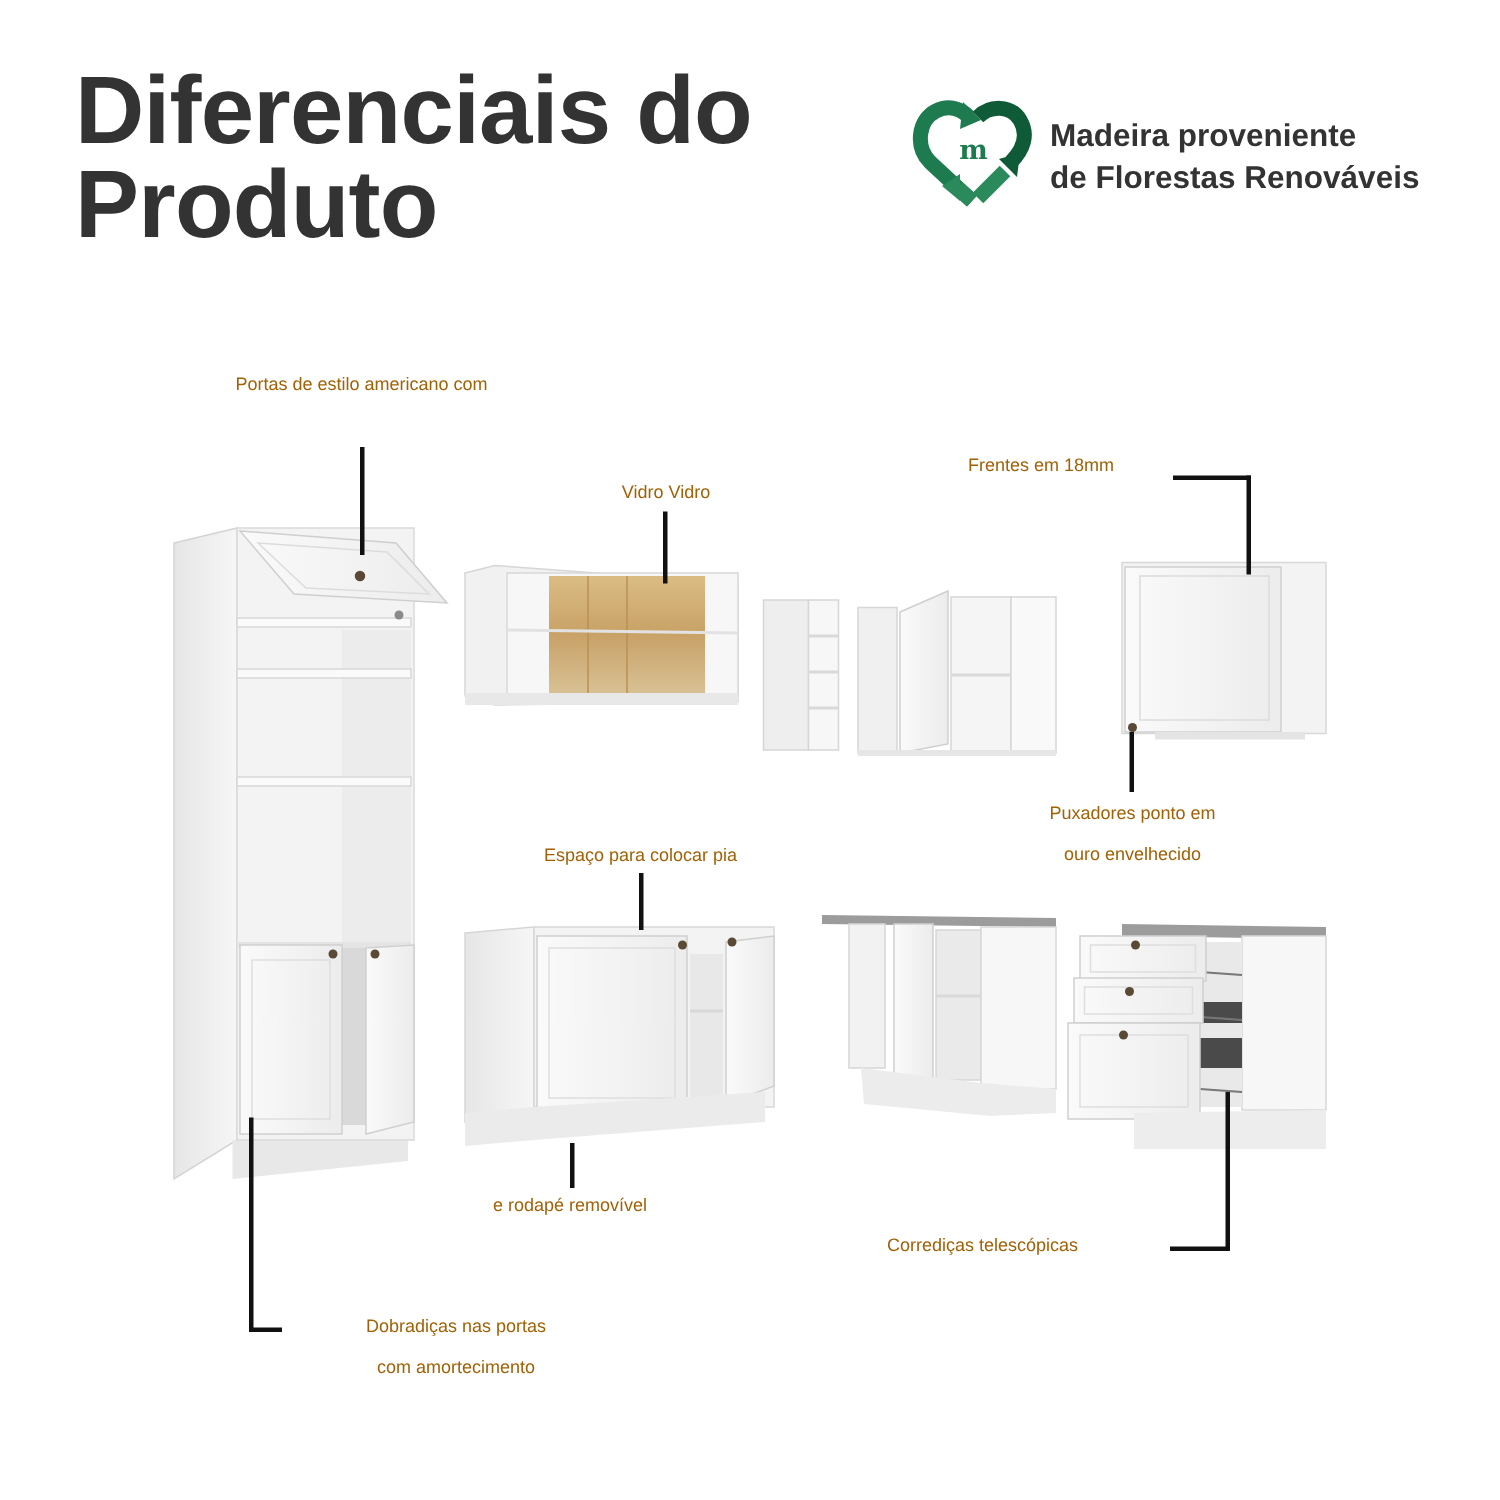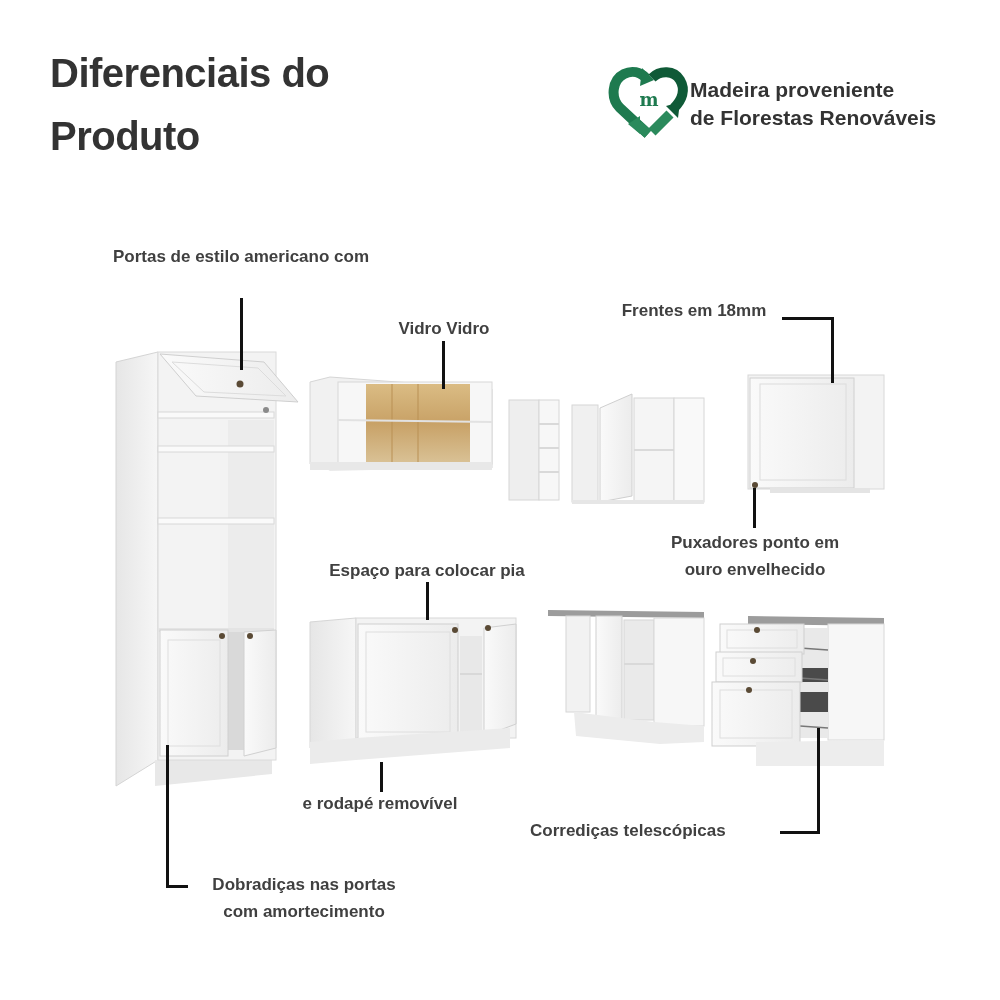--- a/index.html
+++ b/index.html
@@ -1,20 +1,20 @@
 <!DOCTYPE html>
 <html><head>
 <meta charset="utf-8">
 <style>
   html,body{margin:0;padding:0;background:#ffffff;}
   body{width:1000px;height:1000px;position:relative;overflow:hidden;font-family:"Liberation Sans","DejaVu Sans",sans-serif;color:#333333;}
-  .title{position:absolute;left:50px;top:42px;font-size:40px;line-height:63px;font-weight:bold;color:#333333;letter-spacing:-0.5px;margin:0;}
+  .title{position:absolute;left:50px;top:42px;font-size:64px;line-height:63px;font-weight:bold;color:#333333;letter-spacing:-0.5px;margin:0;}
   .badge{position:absolute;left:608px;top:64px;display:flex;align-items:center;}
-  .badge-text{margin-left:0;font-size:21px;line-height:28px;font-weight:bold;color:#333333;}
-  .label{position:absolute;font-size:17px;line-height:27px;color:#404040;text-align:center;white-space:nowrap;font-weight:bold;}
+  .badge-text{margin-left:10px;font-size:21px;line-height:28px;font-weight:bold;color:#333333;}
+  .label{position:absolute;font-size:12px;line-height:27px;color:#a16207;text-align:center;white-space:nowrap;}
   .line{position:absolute;background:#111111;}
   svg.art{position:absolute;left:0;top:0;}
 </style>
 </head>
 <body>
 
 <h1 class="title">
   <span>Diferenciais do</span><br>
   <span>Produto</span>
 </h1>
@@ -181,19 +181,19 @@
 <div class="label" style="left:640px;top:529px;width:230px;">
   <div>Puxadores ponto em</div>
   <div>ouro envelhecido</div>
 </div>
 <div class="label" style="left:296px;top:557px;width:262px;">
   <div>Espaço para colocar pia</div>
 </div>
 <div class="label" style="left:280px;top:790px;width:200px;">
   <div>e rodapé removível</div>
 </div>
-<div class="label" style="left:530px;top:817px;width:250px;text-align:left;">
+<div class="label" style="left:530px;top:817px;width:250px;text-align:center;">
   <div>Corrediças telescópicas</div>
 </div>
 <div class="label" style="left:188px;top:871px;width:232px;text-align:center;">
   <div>Dobradiças nas portas</div>
   <div>com amortecimento</div>
 </div>
 
 </body></html>

